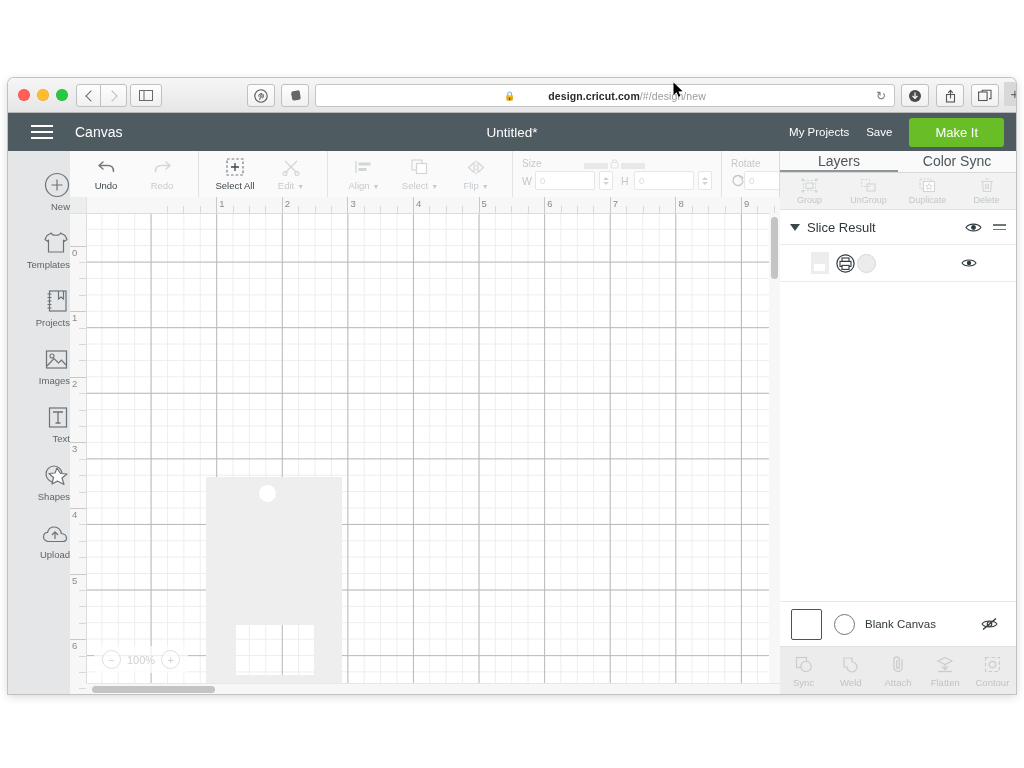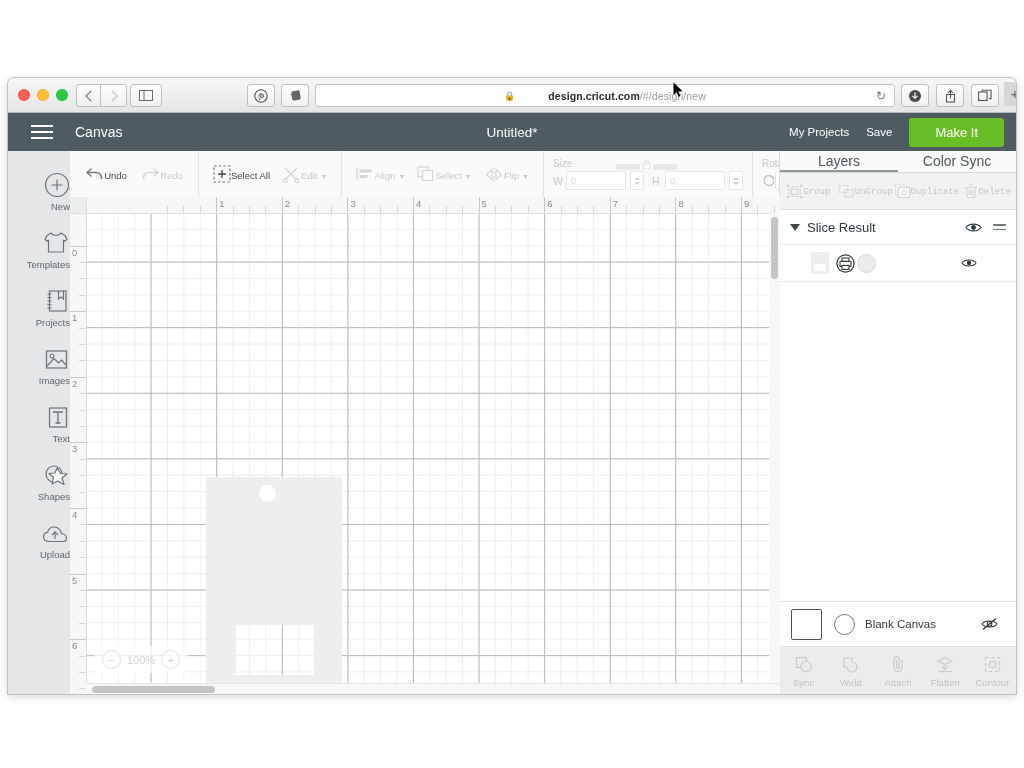--- a/index.html
+++ b/index.html
@@ -63,21 +63,21 @@
     border-right:1px solid #d3d5d6;}
   .rail-item{margin-top:14px;display:flex;flex-direction:column;align-items:flex-end;cursor:pointer;}
   .rail-item:first-child{margin-top:17px;}
   .rail-ico{height:30px;display:flex;align-items:flex-end;justify-content:center;color:#6b7378;}
   .rail-lbl{font-size:9.5px;color:#5d666b;margin-top:3px;}
 
   
   #toolbar{position:absolute;left:62px;top:0;right:236px;height:46px;background:#fafafa;
     border-bottom:1px solid #dcdcdc;display:flex;align-items:stretch;}
   .tgrp{display:flex;align-items:center;border-right:1px solid #e3e3e3;padding:0 8px;}
-  .tbtn{display:flex;flex-direction:row;align-items:center;justify-content:center;
+  .tbtn{display:flex;flex-direction:column;align-items:center;justify-content:center;
     min-width:44px;padding:0 6px;cursor:pointer;}
   .tbtn .ti{height:19px;display:flex;align-items:center;justify-content:center;color:#707a80;}
   .tbtn .tl{font-size:9.5px;color:#3f484d;margin-top:3px;white-space:nowrap;}
   .tbtn.dis .ti{color:#d2d6d8;}
   .tbtn.dis .tl{color:#c6cbce;}
   .caret{font-size:7px;margin-left:3px;}
 
   .fgrp{display:flex;flex-direction:column;justify-content:center;border-right:1px solid #e3e3e3;
     padding:0 9px;}
   .fgrp .ftitle{font-size:10px;color:#c3c8cb;margin-bottom:2px;}
@@ -143,21 +143,21 @@
   #vscroll-track{position:absolute;right:0;top:16px;bottom:11px;width:11px;background:#f7f7f7;z-index:6;}
   #vscroll-thumb{position:absolute;left:2px;top:4px;width:7px;height:62px;background:#c4c4c4;border-radius:4px;cursor:pointer;}
 
   
   #right-panel{position:absolute;right:0;top:0;width:236px;height:100%;background:#fff;
     border-left:1px solid #dcdcdc;display:flex;flex-direction:column;}
   #panel-tabs{display:flex;height:21px;background:#fafafa;border-bottom:1px solid #d8d8d8;}
   .ptab{flex:1;text-align:center;font-size:14px;color:#4c565b;line-height:20px;cursor:pointer;}
   .ptab.active{border-bottom:2px solid #8d969b;}
   #panel-ops{display:flex;height:36px;background:#f2f2f2;border-bottom:1px solid #e2e2e2;}
-  .opbtn{flex:1;display:flex;align-items:center;justify-content:center;cursor:pointer;font-family:Liberation Mono, monospace;}
+  .opbtn{flex:1;display:flex;flex-direction:column;align-items:center;justify-content:center;cursor:pointer;}
   .opbtn .oi{height:16px;display:flex;align-items:center;justify-content:center;color:#d2d6d8;}
   .opbtn .ol{font-size:9px;color:#c2c7ca;margin-top:2px;}
 
   #group-row{display:flex;align-items:center;height:34px;padding:0 10px;border-bottom:1px solid #eaeaea;}
   #group-caret{width:0;height:0;border-left:5.5px solid transparent;border-right:5.5px solid transparent;
     border-top:7px solid #3d474c;margin-right:7px;cursor:pointer;}
   #group-name{font-size:13px;color:#2f383d;flex:1;}
   #group-eye{margin-right:11px;cursor:pointer;}
   #group-menu{display:flex;flex-direction:column;gap:3px;cursor:pointer;}
   #group-menu i{display:block;width:13px;height:1.5px;background:#6e777c;}
@@ -396,21 +396,21 @@
                 <path d="M10 0.5 V14.5" stroke="#d2d6d8" stroke-width="1.1" stroke-dasharray="2 2"></path>
                 <path d="M8 2.5 L2.5 7.5 L8 12.5 Z" fill="none" stroke="#d2d6d8" stroke-width="1.2"></path>
                 <path d="M12 2.5 L17.5 7.5 L12 12.5 Z" fill="none" stroke="#d2d6d8" stroke-width="1.2"></path>
               </svg>
           </span>
           <span class="tl"><span>Flip</span><span class="caret">▼</span></span>
         </div>
       </div>
 
       <div class="fgrp">
-        <div style="display:flex;align-items:flex-end;gap:7px;">
+        <div style="display:flex;align-items:flex-start;gap:7px;">
           <span class="ftitle">Size</span>
           <span id="lock-row" style="margin-left:36px;">
             <span class="lockline l"></span>
             <svg width="13" height="13" viewBox="0 0 13 13">
                 <rect x="3" y="5.5" width="7" height="5.5" rx="1" fill="none" stroke="#e3e3e3" stroke-width="1.2"></rect>
                 <path d="M4.6 5.5 V4 C4.6 2.6 8.4 2.6 8.4 4 V5.5" fill="none" stroke="#e3e3e3" stroke-width="1.2"></path>
               </svg>
             <span class="lockline r"></span>
           </span>
         </div>

